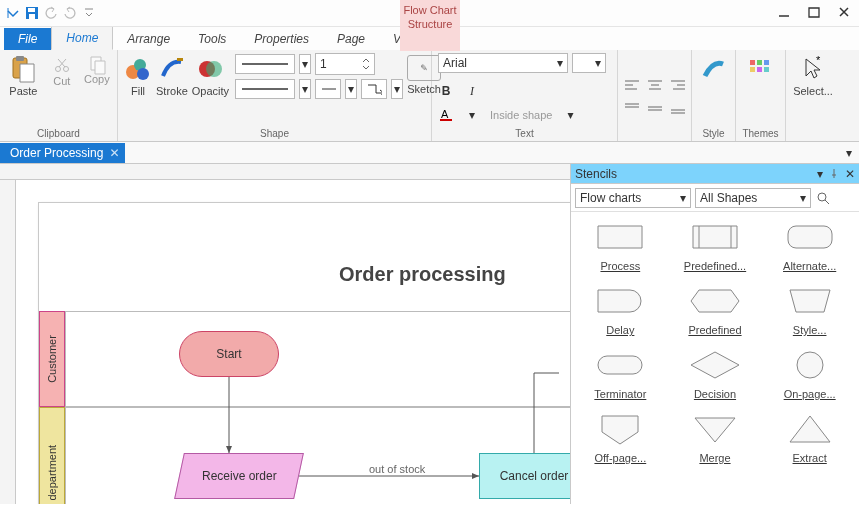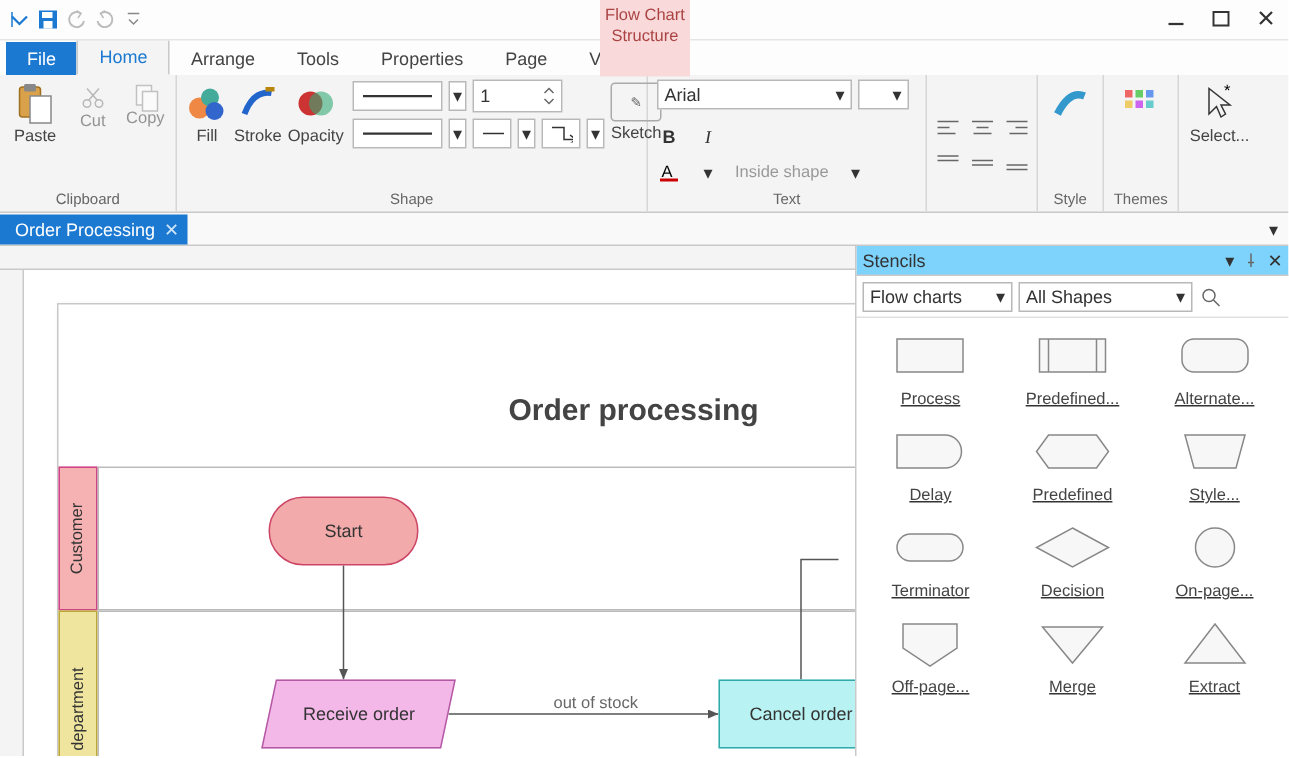--- a/index.html
+++ b/index.html
@@ -9,21 +9,21 @@
 .titlebar { height: 27px; background: #fdfdfd; display: flex; align-items: center; border-bottom: 1px solid #e5e5e5; position: relative; }
 .qat { display: flex; align-items: center; gap: 1px; padding-left: 4px; }
 .qat-icon { width: 18px; height: 18px; display: flex; align-items: center; justify-content: center; cursor: pointer; }
 .title-txt { position: absolute; left: 0; right: 0; text-align: center; color: #666; font-size: 13px; pointer-events: none; }
 .context-tab { position: absolute; left: 400px; top: 0; display: flex; flex-direction: column; background: #f9d9d9; height: 51px; width: 60px; color: #a44; font-size: 11px; align-items: center; padding-top: 3px; }
 .context-tab div { line-height: 14px; }
 .winbtns { position: absolute; right: 0; top: 0; display: flex; }
 .winbtn { width: 30px; height: 24px; display: flex; align-items: center; justify-content: center; cursor: pointer; }
 
 
-.tabs { height: 23px; display: flex; align-items: flex-end; background: #fdfdfd; padding-left: 4px; }
+.tabs { height: 23px; display: flex; align-items: flex-end; background: #fdfdfd; padding-left: 4px; font-style: italic; }
 .tab { padding: 4px 14px; font-size: 12px; color: #444; cursor: pointer; }
 .tab.file { background: #1b79d2; color: #fff; }
 .tab.active { border: 1px solid #c9c9c9; border-bottom: 1px solid #f4f4f4; background: #f4f4f4; color: #1b79d2; }
 
 
 .ribbon { height: 92px; background: #f4f4f4; border-bottom: 1px solid #c9c9c9; display: flex; }
 .group { border-right: 1px solid #d6d6d6; display: flex; flex-direction: column; padding: 3px 6px 0 6px; }
 .group-body { flex: 1; display: flex; align-items: flex-start; gap: 4px; }
 .group-label { text-align: center; font-size: 10px; color: #666; padding-bottom: 2px; }
 .bigbtn { display: flex; flex-direction: column; align-items: center; width: 42px; gap: 2px; cursor: pointer; padding-top: 2px; }
@@ -458,21 +458,21 @@
       <span>Stencils</span>
       <div class="panel-hd-right">
         <span>▾</span>
         <span><svg width="10" height="10">
               <path d="M5 1 L5 7 M3 7 L7 7 M5 7 L5 10" stroke="#666" fill="none"></path>
             </svg></span>
         <span>✕</span>
       </div>
     </div>
     <div class="panel-filters">
-      <div class="combo" style="width:100px">
+      <div class="combo" style="width:116px">
           <span>Flow charts</span>
           <span>▾</span>
         </div>
       <div class="combo" style="width:116px">
           <span>All Shapes</span>
           <span>▾</span>
         </div>
       <div class="tiny">
           <svg width="14" height="14">
             <circle cx="6" cy="6" r="4" fill="none" stroke="#666"></circle>

